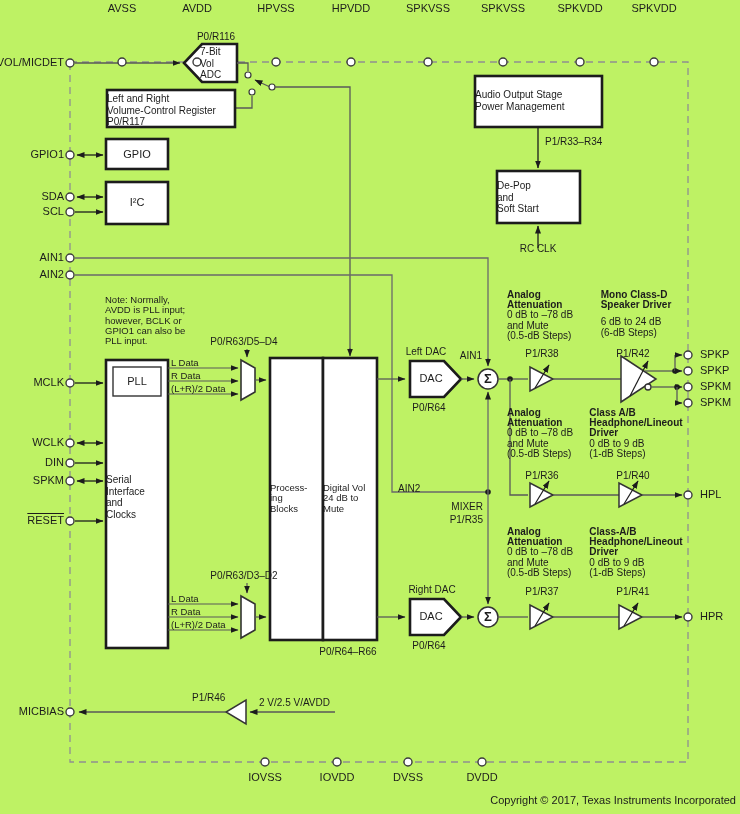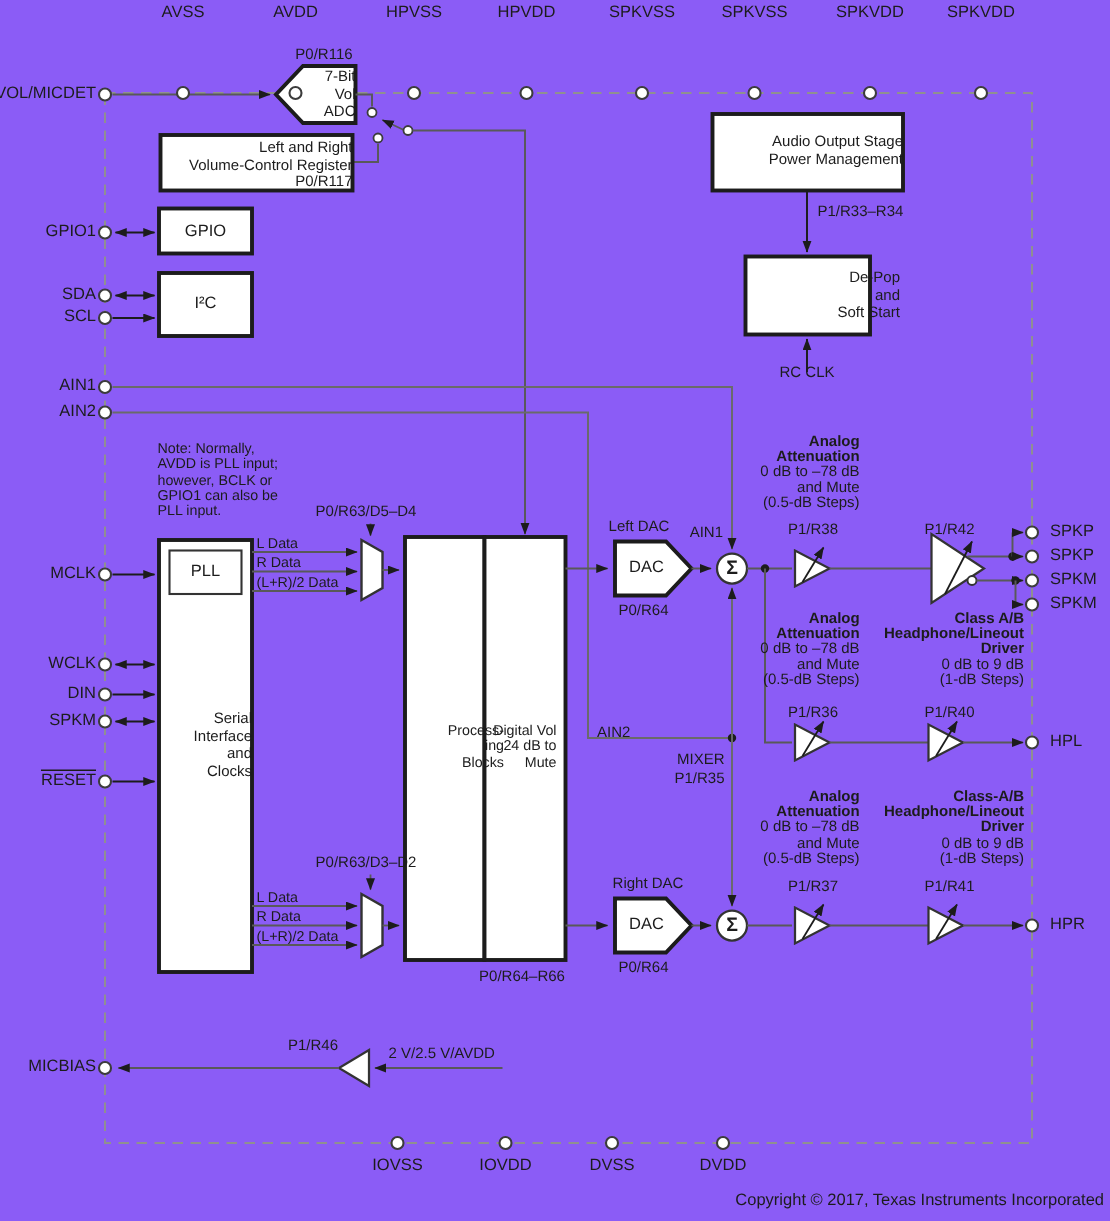--- a/index.html
+++ b/index.html
@@ -1,25 +1,25 @@
 <!DOCTYPE html>
 <html><head>
 <meta charset="utf-8">
 <style>
   html,body{margin:0;padding:0;background:#fff;}
-  #canvas{position:relative;width:740px;height:814px;background:#8b5cf6;overflow:hidden;
+  #canvas{position:relative;width:740px;height:814px;background:#bef264;overflow:hidden;
           font-family:"Liberation Sans",sans-serif;color:#1c1c1c;}
   #wires{position:absolute;left:0;top:0;}
   .t{position:absolute;white-space:nowrap;font-size:11px;line-height:12px;color:#1c1c1c;}
   .cx{transform:translateX(-50%);}
   .ra{text-align:right;}
   .f10{font-size:10px;line-height:11.5px;}
   .f95{font-size:9.5px;line-height:10.3px;}
   .b{font-weight:bold;}
-  .stack{position:absolute;text-align:right;}
+  .stack{position:absolute;text-align:left;}
   .stack span{display:block;}
   .att{font-size:10px;line-height:10.2px;}
   .gap{margin-top:7px;}
   .ov{text-decoration:overline;}
   .sig{font-size:13px;font-weight:bold;transform:translate(-50%,-54%);}
 </style>
 </head>
 <body>
 
 <div id="canvas">
@@ -296,20 +296,26 @@
 <div class="t sig" style="left:488px;top:617px">Σ</div>
 
 <div class="stack att" style="left:540px;top:290px;transform:translateX(-50%)">
   <span class="b">Analog</span>
   <span class="b">Attenuation</span>
   <span>0 dB to –78 dB</span>
   <span>and Mute</span>
   <span>(0.5-dB Steps)</span>
 </div>
 <div class="t cx f10" style="left:542px;top:348px">P1/R38</div>
+<div class="stack att" style="left:636px;top:290px;transform:translateX(-50%)">
+  <span class="b">Mono Class-D</span>
+  <span class="b">Speaker Driver</span>
+  <span class="gap">6 dB to 24 dB</span>
+  <span>(6-dB Steps)</span>
+</div>
 <div class="t cx f10" style="left:633px;top:348px">P1/R42</div>
 
 <div class="stack att" style="left:540px;top:408px;transform:translateX(-50%)">
   <span class="b">Analog</span>
   <span class="b">Attenuation</span>
   <span>0 dB to –78 dB</span>
   <span>and Mute</span>
   <span>(0.5-dB Steps)</span>
 </div>
 <div class="t cx f10" style="left:542px;top:470px">P1/R36</div>

